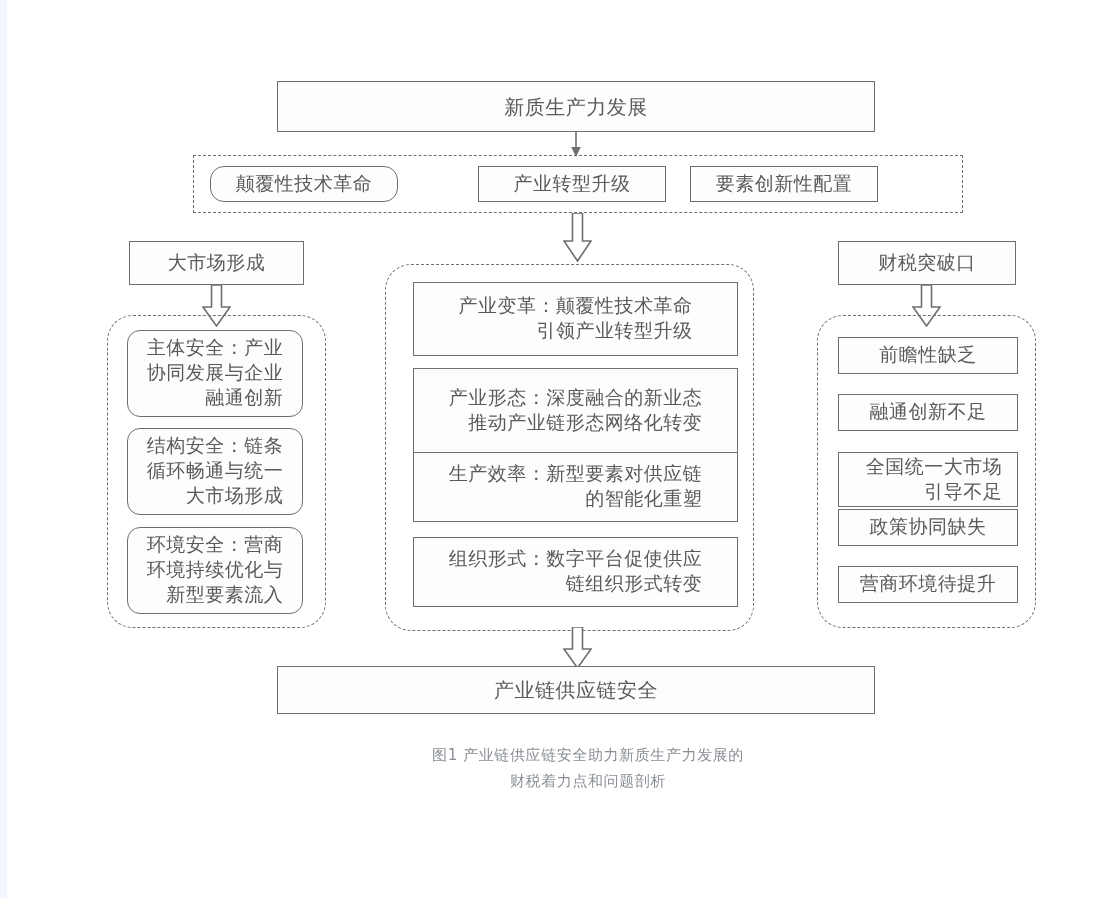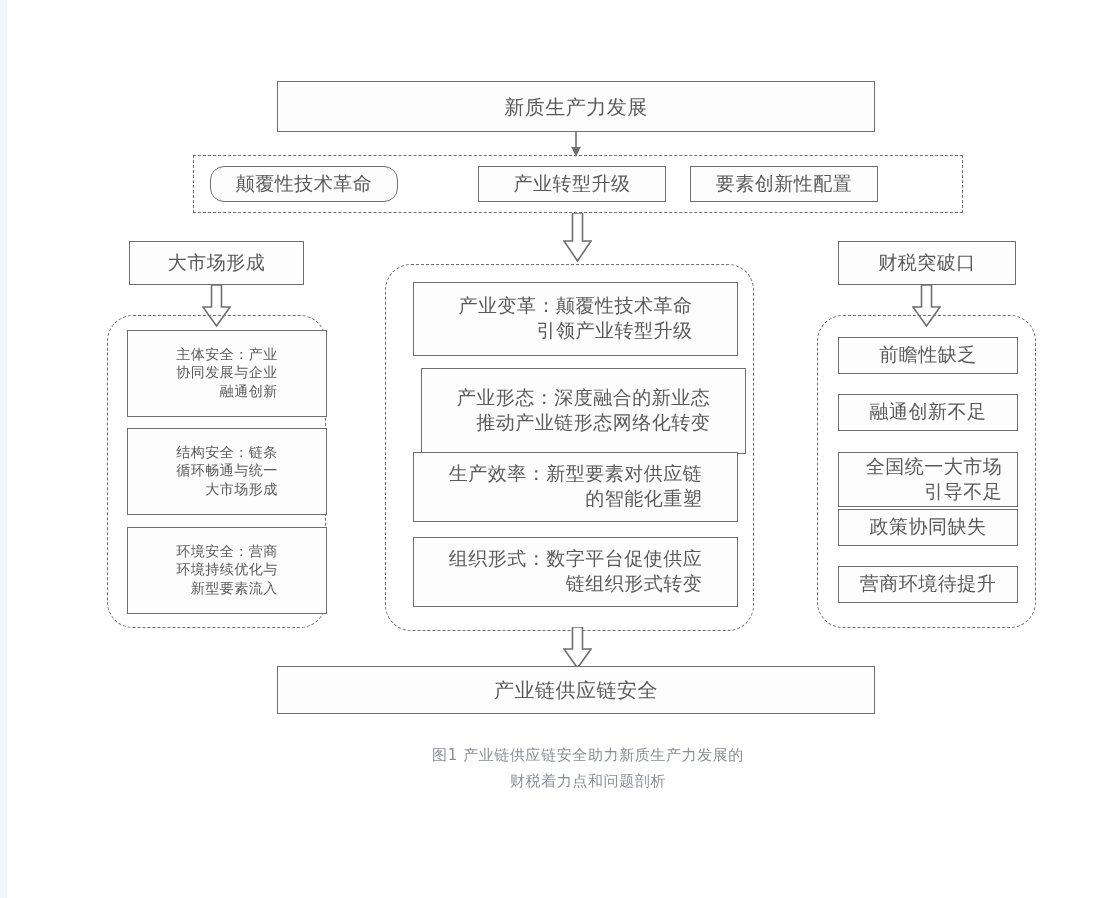--- a/index.html
+++ b/index.html
@@ -52,28 +52,28 @@
   #tier-box-1{left:478px;width:188px;}
   #tier-box-2{left:690px;width:188px;}
 
   #left-head{left:129px;top:241px;width:175px;height:44px;font-size:19px;}
   #right-head{left:838px;top:241px;width:178px;height:44px;font-size:19px;}
 
   #left-container{left:107px;top:315px;width:219px;height:313px;}
   #center-container{left:385px;top:264px;width:369px;height:367px;}
   #right-container{left:817px;top:315px;width:219px;height:313px;}
 
-  .left-box{left:127px;width:200px;font-size:14px;}
+  .left-box{left:127px;width:176px;font-size:19px;border-radius:13px;}
   #left-box-0{top:330px;height:87px;}
   #left-box-1{top:428px;height:87px;}
   #left-box-2{top:527px;height:87px;}
 
   .center-box{left:413px;width:325px;font-size:19px;}
   #center-box-0{top:282px;height:74px;}
-  #center-box-1{top:368px;height:86px;margin-left:8px;}
+  #center-box-1{top:368px;height:86px;}
   #center-box-2{top:452px;height:70px;}
   #center-box-3{top:537px;height:70px;}
 
   .right-box{left:838px;width:180px;font-size:19px;}
   #right-box-0{top:337px;height:37px;}
   #right-box-1{top:394px;height:37px;}
   #right-box-2{top:452px;height:55px;padding-left:12px;}
   #right-box-3{top:509px;height:37px;}
   #right-box-4{top:566px;height:37px;}
 

